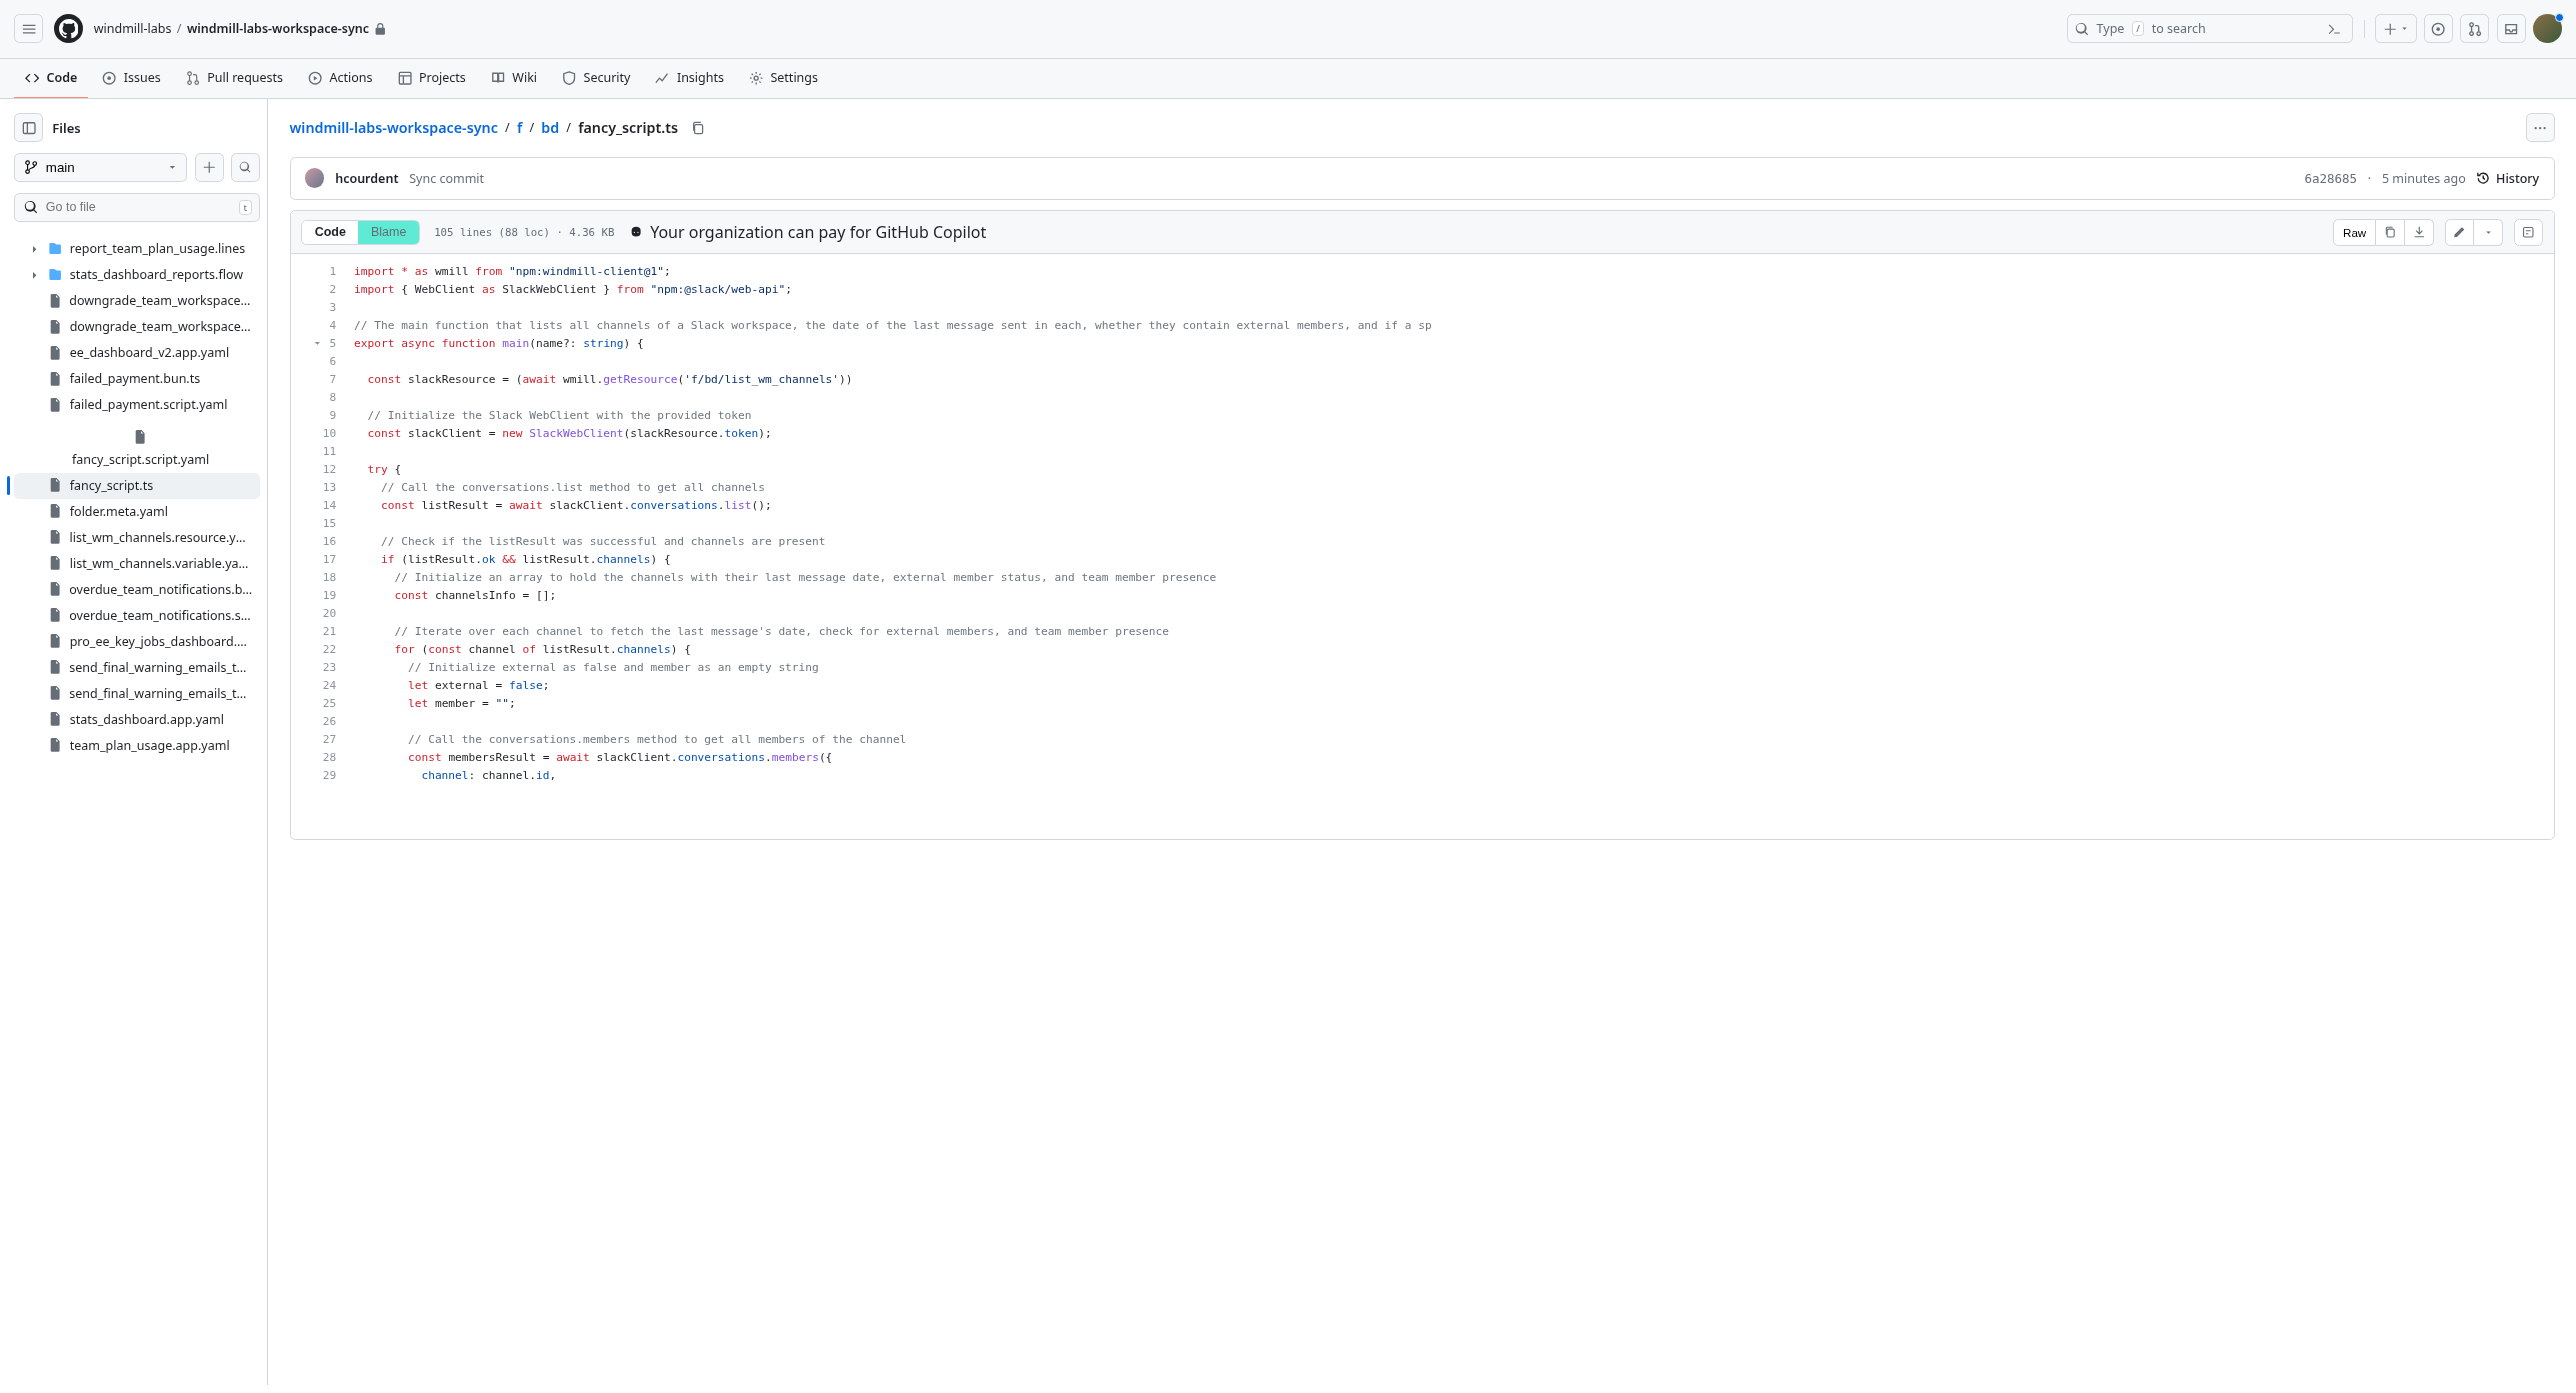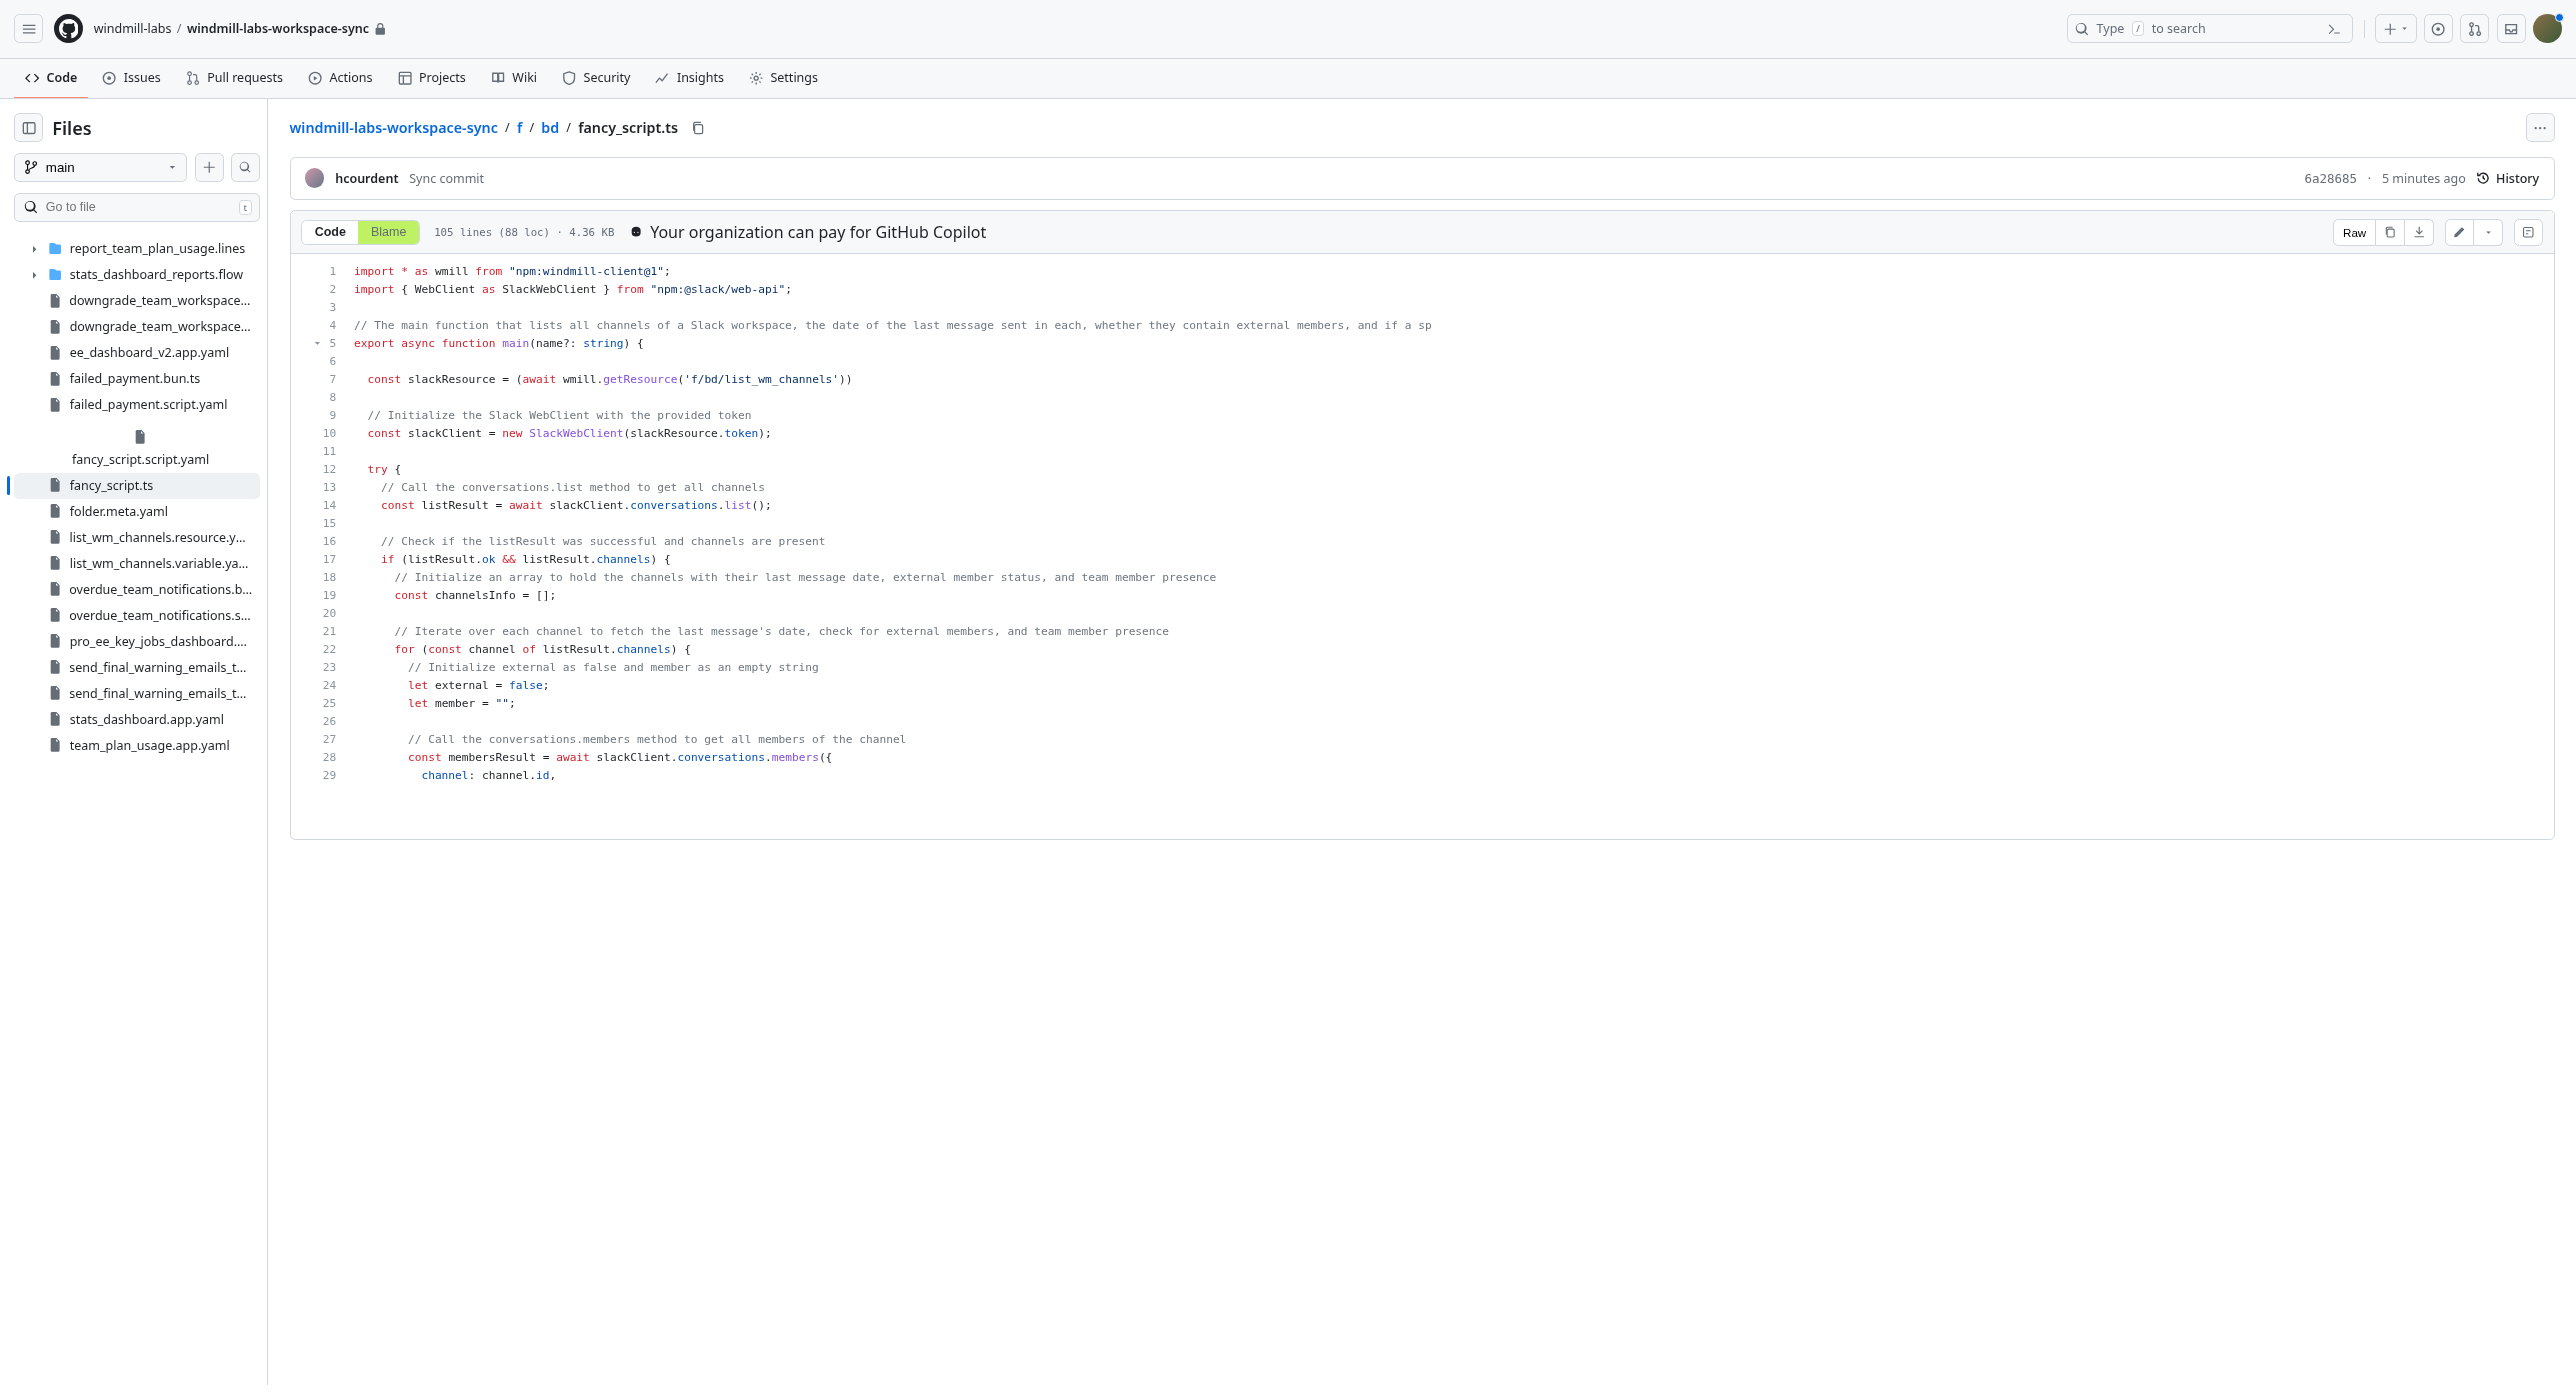--- a/index.html
+++ b/index.html
@@ -59,21 +59,21 @@
 .repo-nav .tab .ico { color:#656d76; }
 .repo-nav .tab.active .ico { color:#1f2328; }
 
 
 .layout { display:flex; min-height: calc(100vh - 107px); }
 .sidebar {
   width:268px; border-right:0.9px solid #d0d7de; padding:14.3px 7.2px 14.3px 14.3px;
   display:flex; flex-direction:column; gap:10.7px;
 }
 .sb-header { display:flex; align-items:center; gap:9px; }
-.sb-title { font-weight:600; font-size:18px; }
+.sb-title { font-weight:600; font-size:13px; }
 .sb-row { display:flex; align-items:center; gap:7.2px; }
 .branch-btn {
   flex:1; height:29px; border:0.9px solid #d0d7de; border-radius:5.4px; background:#f6f8fa;
   display:flex; align-items:center; gap:7.2px; padding:0 9px; cursor:pointer;
 }
 .branch-btn .chev { margin-left:auto; color:#656d76; }
 .goto {
   position:relative; display:flex; align-items:center; gap:7.2px;
   border:0.9px solid #d0d7de; border-radius:5.4px; height:29px; padding:0 9px; background:#f6f8fa;
 }
@@ -111,21 +111,21 @@
 .commit-box .sha { font-family: ui-monospace,SFMono-Regular,Menlo,monospace; color:#656d76;}
 .commit-box .history { display:inline-flex;align-items:center;gap:5.4px; color:#1f2328; font-weight:500;}
 .mini-av { width:19.7px;height:19.7px;border-radius:50%;background:linear-gradient(135deg,#c9a,#678); }
 
 .file-box { border:0.9px solid #d0d7de; border-radius:5.4px; background:#fff; overflow:hidden;}
 .file-toolbar {
   display:flex; align-items:center; gap:14.3px; padding:7.2px 10.7px;
   border-bottom:0.9px solid #d0d7de; background:#f6f8fa;
 }
 .seg { display:flex; border:0.9px solid #d0d7de; border-radius:5.4px; overflow:hidden; }
-.seg button { border:none; background:#bef264; padding:4.5px 12.5px; font-size:12.5px; cursor:pointer; color:#656d76;}
+.seg button { border:none; background:#5eead4; padding:4.5px 12.5px; font-size:12.5px; cursor:pointer; color:#656d76;}
 .seg button.active { background:#fff; color:#1f2328; font-weight:600; }
 .meta { color:#656d76; font-family: ui-monospace,SFMono-Regular,Menlo,monospace; font-size:10.7px;}
 .copilot { display:inline-flex;align-items:center;gap:7.2px; color:#1f2328; font-size:16px;}
 .tool-right { margin-left:auto; display:flex; align-items:center; gap:5.4px; }
 .tool-right .raw { border:0.9px solid #d0d7de;border-radius:5.4px 0 0 5.4px;padding:3.6px 9px;background:#fff;font-size:11.6px;font-weight:500;}
 .tool-right .grp { display:flex; }
 .tool-right .ib { border:0.9px solid #d0d7de; border-left:none; width:29px;height:27px;display:inline-flex;align-items:center;justify-content:center;background:#fff;cursor:pointer;color:#656d76;}
 .tool-right .ib:last-child{border-radius:0 5.4px 5.4px 0;}
 .tool-right .solo { border:0.9px solid #d0d7de;border-radius:5.4px;width:29px;height:27px;display:inline-flex;align-items:center;justify-content:center;background:#fff;cursor:pointer;color:#656d76;margin-left:5.4px;}
 

